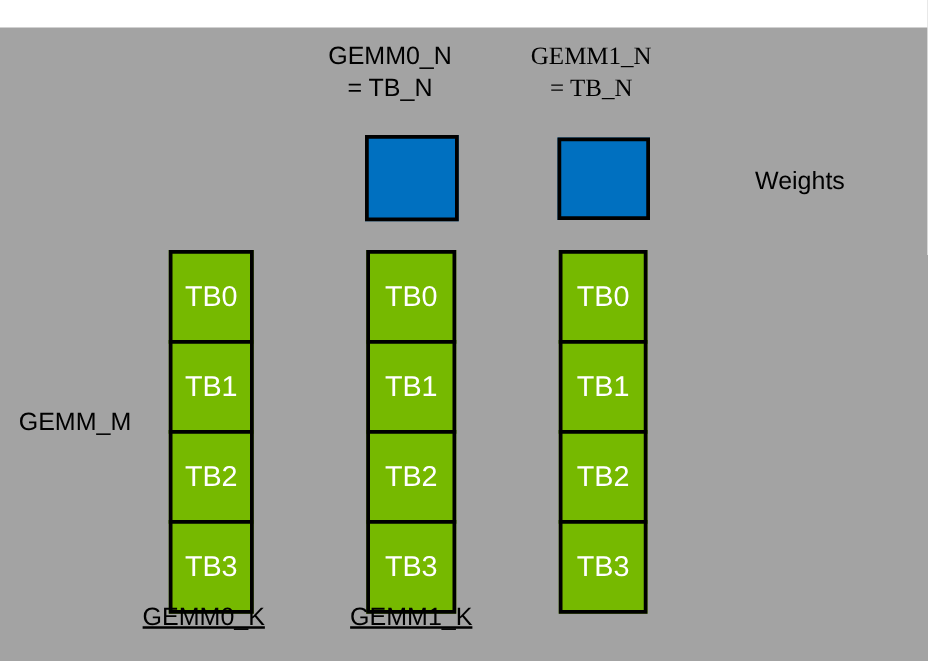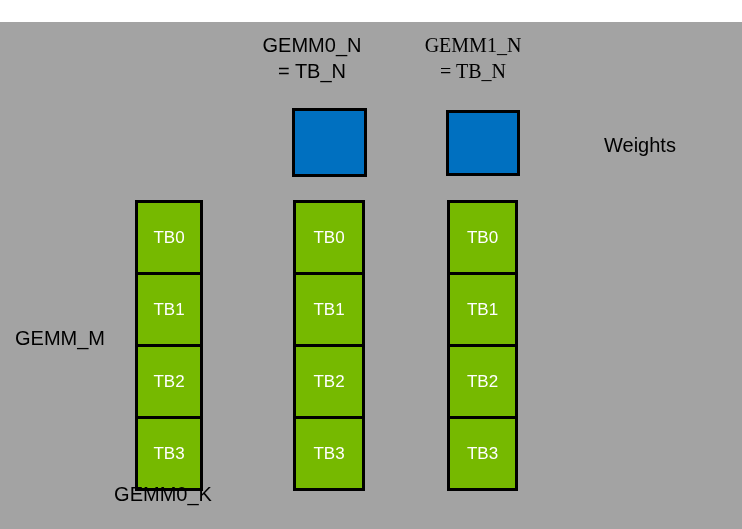--- a/index.html
+++ b/index.html
@@ -55,29 +55,29 @@
   .col-2 { left: 447px; width: 71px; }
   .cell {
     box-sizing: border-box;
     flex: 1 1 auto;
     background: #76b900;
     border: 3px solid #000000;
     display: flex;
     align-items: center;
     justify-content: center;
     color: #ffffff;
-    font-size: 17px;
+    font-size: 23px;
   }
   .cell + .cell { margin-top: -3px; }
 
   
   .gemm-m    { left: 5px;   top: 303px; width: 110px; }
   .weights-lbl     { left: 604px; top: 110px; }
   .activations-lbl { left: 599px; top: 296px; }
-  .k-label   { top: 459px; width: 130px; }
+  .k-label   { top: 459px; width: 130px; text-decoration: underline; }
   .k-label-0 { left: 98px; }
   .k-label-1 { left: 264px; }
 </style>
 </head>
 <body>
 
 <div class="canvas">
 
   <div class="label top-label top-label-0 centered">
     <div>GEMM0_N</div>
@@ -107,14 +107,15 @@
     <div class="cell">TB0</div>
     <div class="cell">TB1</div>
     <div class="cell">TB2</div>
     <div class="cell">TB3</div>
   </div>
 
   <div class="label gemm-m centered">GEMM_M</div>
   <div class="label weights-lbl">Weights</div>
 
   <div class="label k-label k-label-0 centered">GEMM0_K</div>
+  <div class="label k-label k-label-1 centered">GEMM1_K</div>
 
 </div>
 
 </body></html>

